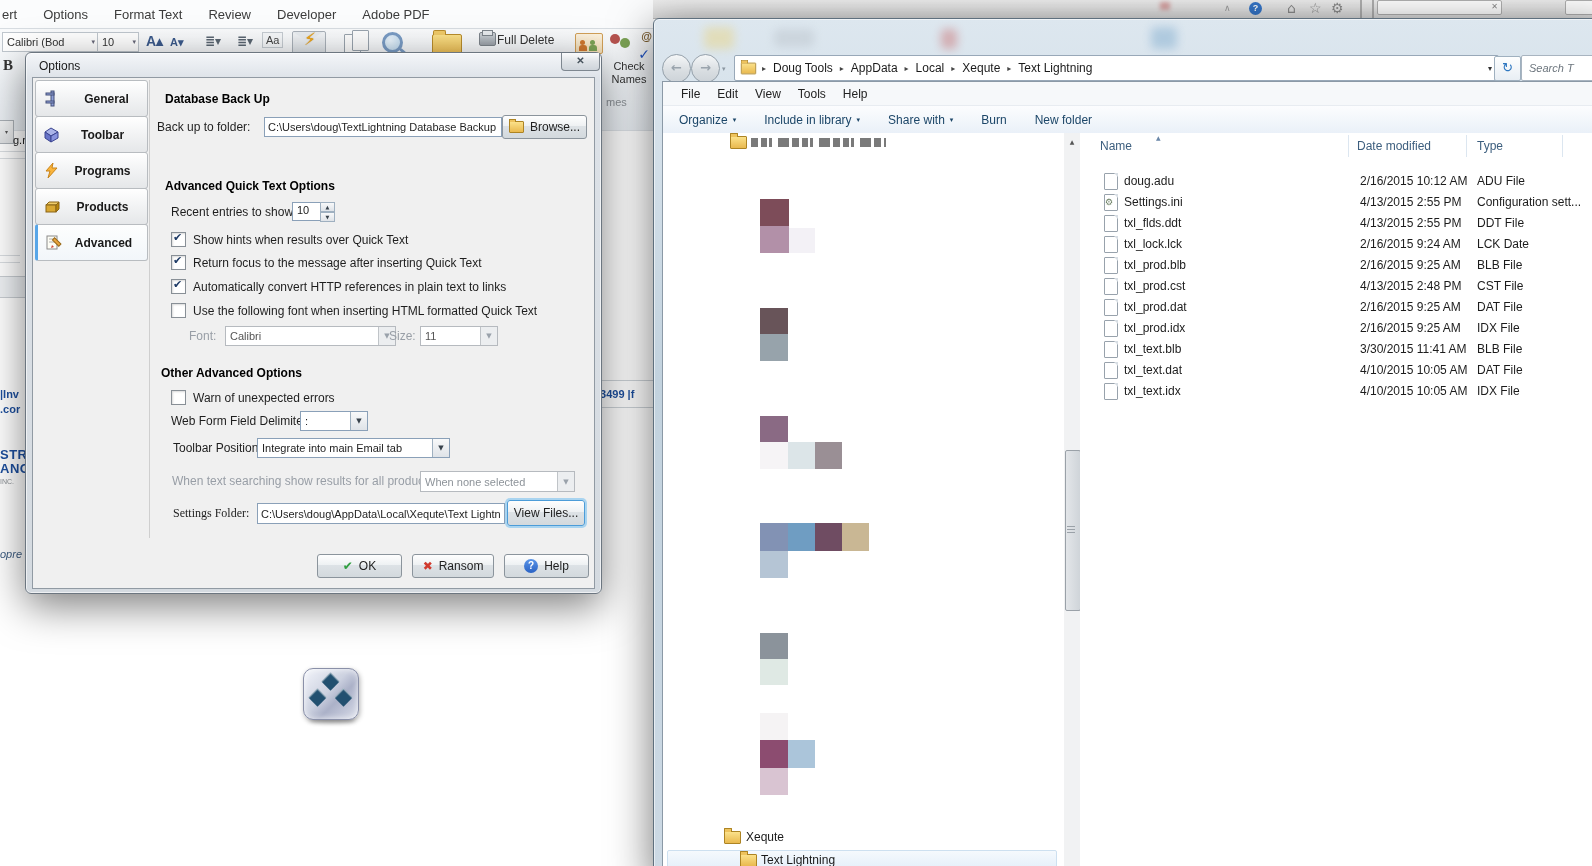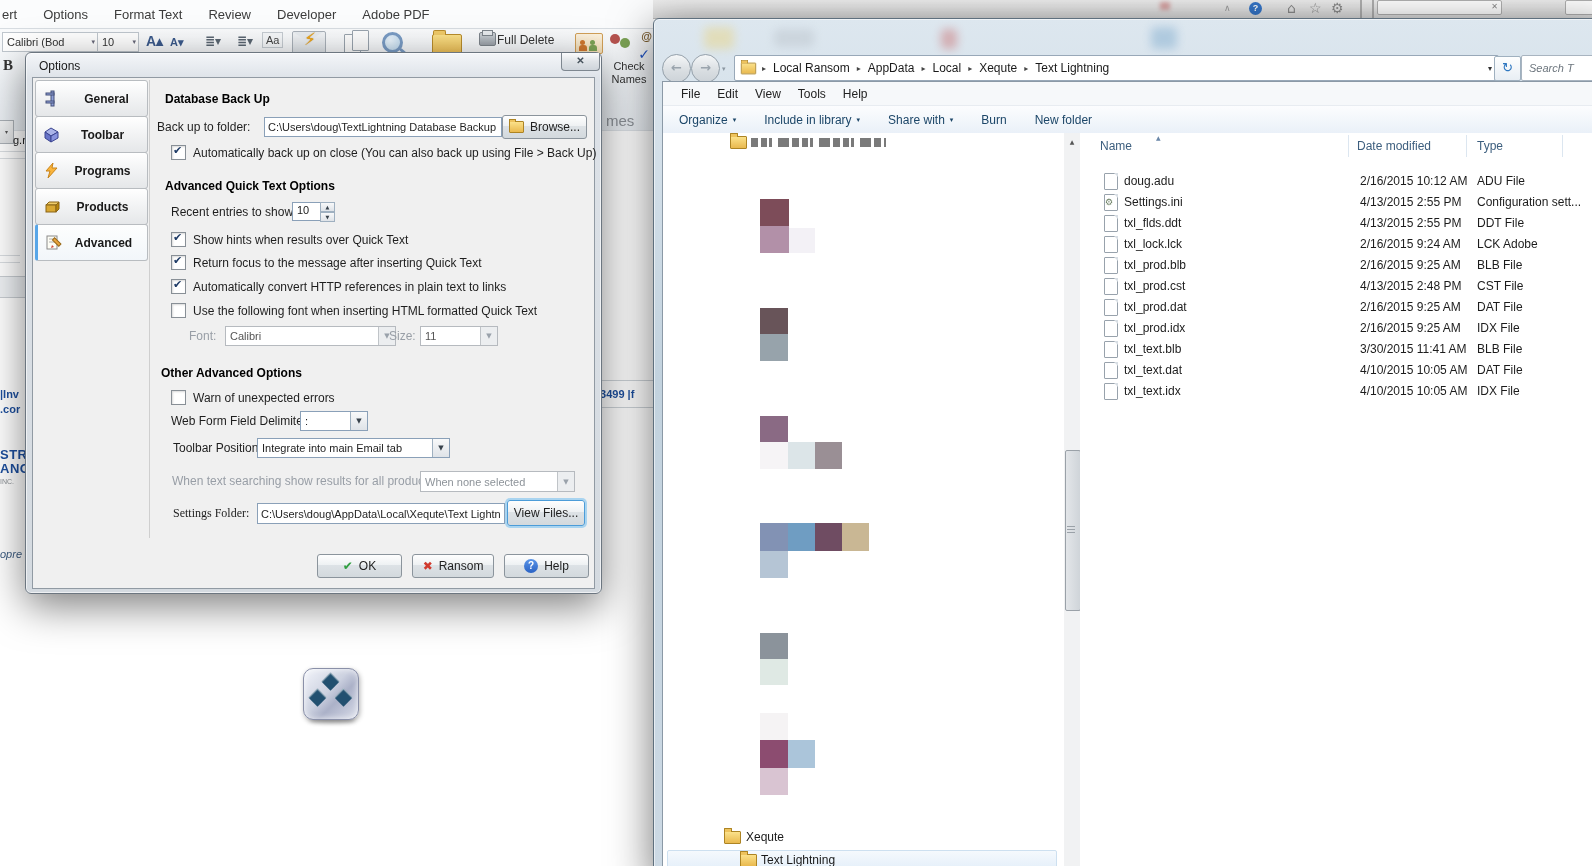--- a/index.html
+++ b/index.html
@@ -50,21 +50,21 @@
     background:linear-gradient(#fdf3e0,#f3ddb4); border-radius:2px; }
   .person { position:absolute; width:8px; height:6px; border-radius:3px 3px 0 0; bottom:2px; }
   .person::before { content:""; position:absolute; width:5px; height:5px; border-radius:50%;
     left:1px; top:-5px; background:inherit; }
   #checknames { left:604px; top:30px; width:50px; text-align:center; }
   #cn-icon { position:relative; height:30px; }
   .cn-head { position:absolute; width:10px; height:10px; border-radius:50%; }
   #cn-at { position:absolute; right:2px; top:0; font-size:11px; color:#7a5a2a; font-weight:bold; }
   #cn-check { position:absolute; right:4px; bottom:-2px; color:#2457c6; font-weight:bold; font-size:14px; }
   .cn-line { font-size:11px; color:#333; line-height:13px; }
-  #cn-frag { left:606px; top:96px; color:#8d9298; font-size:15px;margin-top:16px; }
+  #cn-frag { left:606px; top:96px; color:#8d9298; font-size:11px; }
 
   
   .frag-blue { color:#1d4f9e; font-weight:bold; font-size:11px; }
   .hline { background:#d9dde1; height:1px; }
   #edge-combo { left:0; top:120px; width:13px; height:22px; border:1px solid #aab0b6; border-left:none;
     background:linear-gradient(#f2f3f4,#dfe1e3); color:#555; font-size:6px; text-align:center; line-height:22px; }
   #edge-block { left:0; top:276px; width:26px; height:20px; background:#eef1f4;
     border-top:1px solid #c8cdd2; border-bottom:1px solid #c8cdd2; }
   #phone-box { left:594px; top:380px; width:59px; height:26px; background:#fff;
     border-top:1px solid #cdd3d8; border-bottom:1px solid #cdd3d8; }
@@ -319,21 +319,21 @@
     <div class="smudge" style="left:497px;top:8px;width:26px;height:22px;background:#7aa8cc;"></div>
 
     <div class="navcirc ico" style="left:8px;top:35px;">←</div>
     <div class="navcirc ico" style="left:37px;top:35px;">→</div>
     <span id="addr-chevron" class="ico" style="left:68px;top:46px;">▾</span>
 
     <div id="crumbbar">
       <span class="folder-ico" style="transform:scale(.9);"></span>
       <span id="crumbs" style="display:flex;align-items:center;">
           <span class="csep ico">▸</span>
-          <span class="crumb">Local Ransom</span>
+          <span class="crumb">Doug Tools</span>
           <span class="csep ico">▸</span>
           <span class="crumb">AppData</span>
           <span class="csep ico">▸</span>
           <span class="crumb">Local</span>
           <span class="csep ico">▸</span>
           <span class="crumb">Xequte</span>
           <span class="csep ico">▸</span>
           <span class="crumb">Text Lightning</span>
         </span>
       <span id="crumb-drop" class="ico">▾</span>
@@ -438,21 +438,21 @@
             <div class="file-row" style="top: 80px;">
               <div class="fi"></div>
               <span class="fn">txl_flds.ddt</span>
               <span class="fd">4/13/2015 2:55 PM</span>
               <span class="ft">DDT File</span>
             </div>
             <div class="file-row" style="top: 101px;">
               <div class="fi"></div>
               <span class="fn">txl_lock.lck</span>
               <span class="fd">2/16/2015 9:24 AM</span>
-              <span class="ft">LCK Adobe</span>
+              <span class="ft">LCK Date</span>
             </div>
             <div class="file-row" style="top: 122px;">
               <div class="fi"></div>
               <span class="fn">txl_prod.blb</span>
               <span class="fd">2/16/2015 9:25 AM</span>
               <span class="ft">BLB File</span>
             </div>
             <div class="file-row" style="top: 143px;">
               <div class="fi"></div>
               <span class="fn">txl_prod.cst</span>
@@ -554,24 +554,20 @@
 
       <span class="sech" style="left:132px;top:14px;">Database Back Up</span>
       <span class="lbl" style="left:124px;top:42px;">Back up to folder:</span>
       <div class="inp" style="left:231px;top:39px;width:230px;height:18px;">
         <span>C:\Users\doug\TextLightning Database Backup</span>
       </div>
       <div class="btn" style="left:469px;top:37px;width:83px;height:22px;" id="btn-browse">
         <span class="minifolder"></span>
         <span>Browse...</span>
       </div>
-      <div class="cbrow" style="left:138px;top:67px;">
-        <span class="cb on"></span>
-        <span class="cblabel">Automatically back up on close (You can also back up using File &gt; Back Up)</span>
-      </div>
 
       <span class="sech" style="left:132px;top:101px;">Advanced Quick Text Options</span>
       <span class="lbl" style="left:138px;top:127px;">Recent entries to show:</span>
       <div class="spin" style="left:259px;top:124px;">
         <span class="sval">10</span>
         <span class="sbtns">
           <span class="sb ico">▲</span>
           <span class="sb ico">▼</span>
         </span>
       </div>

